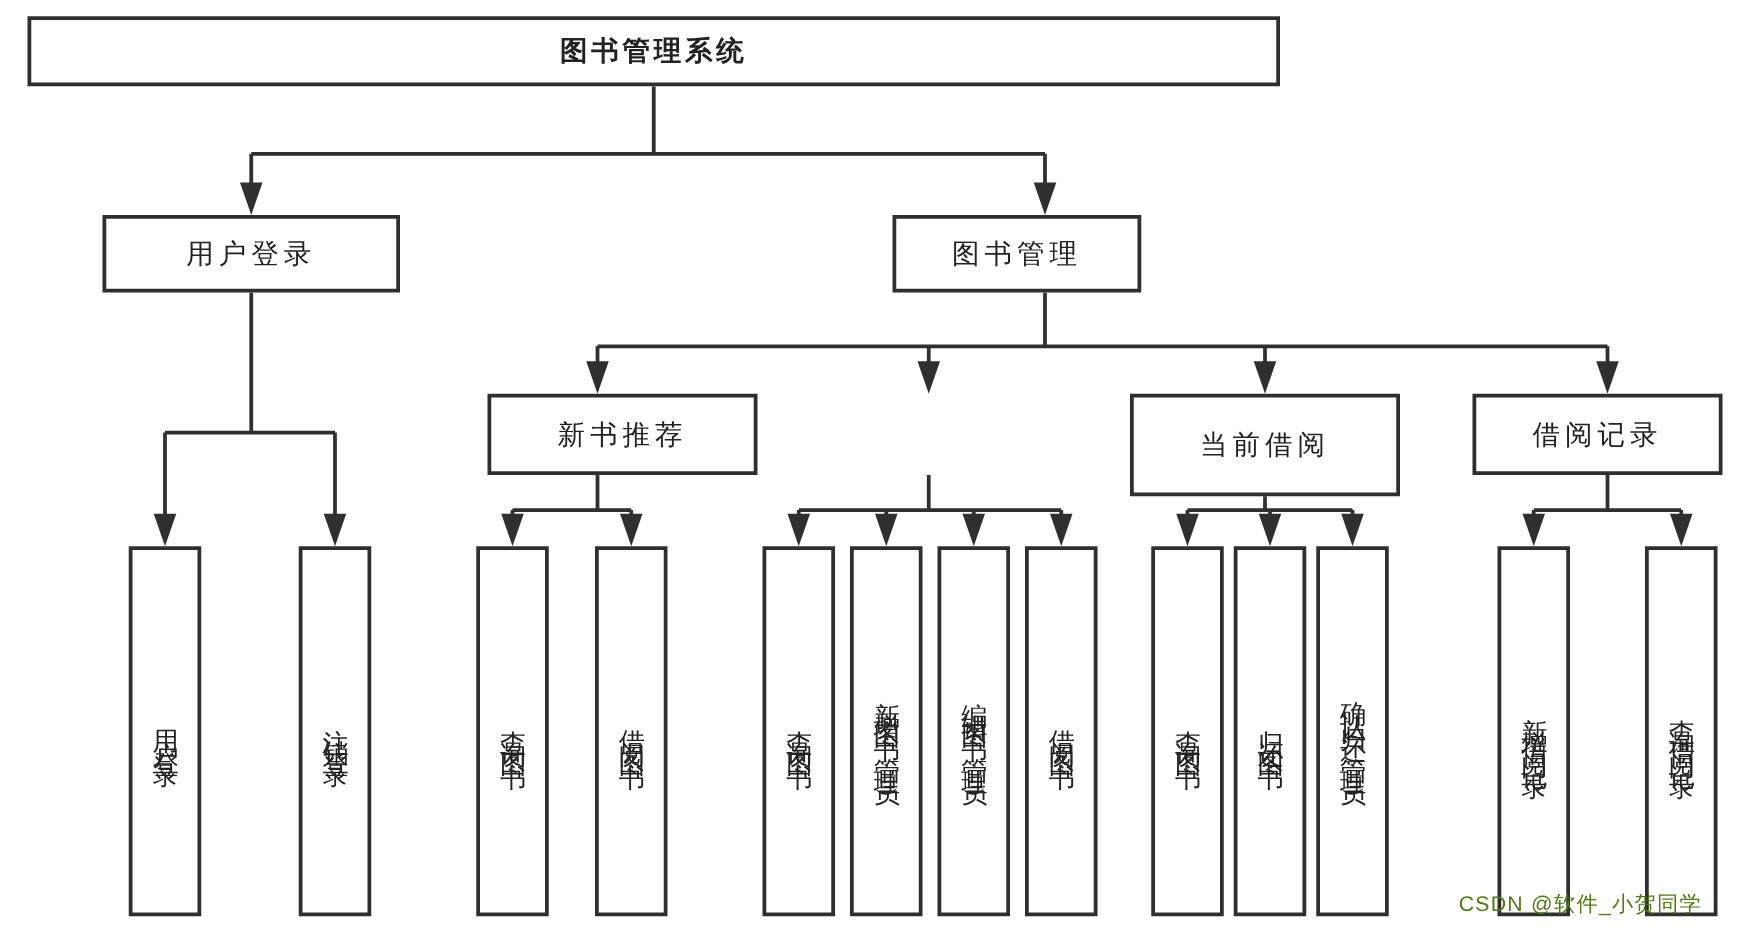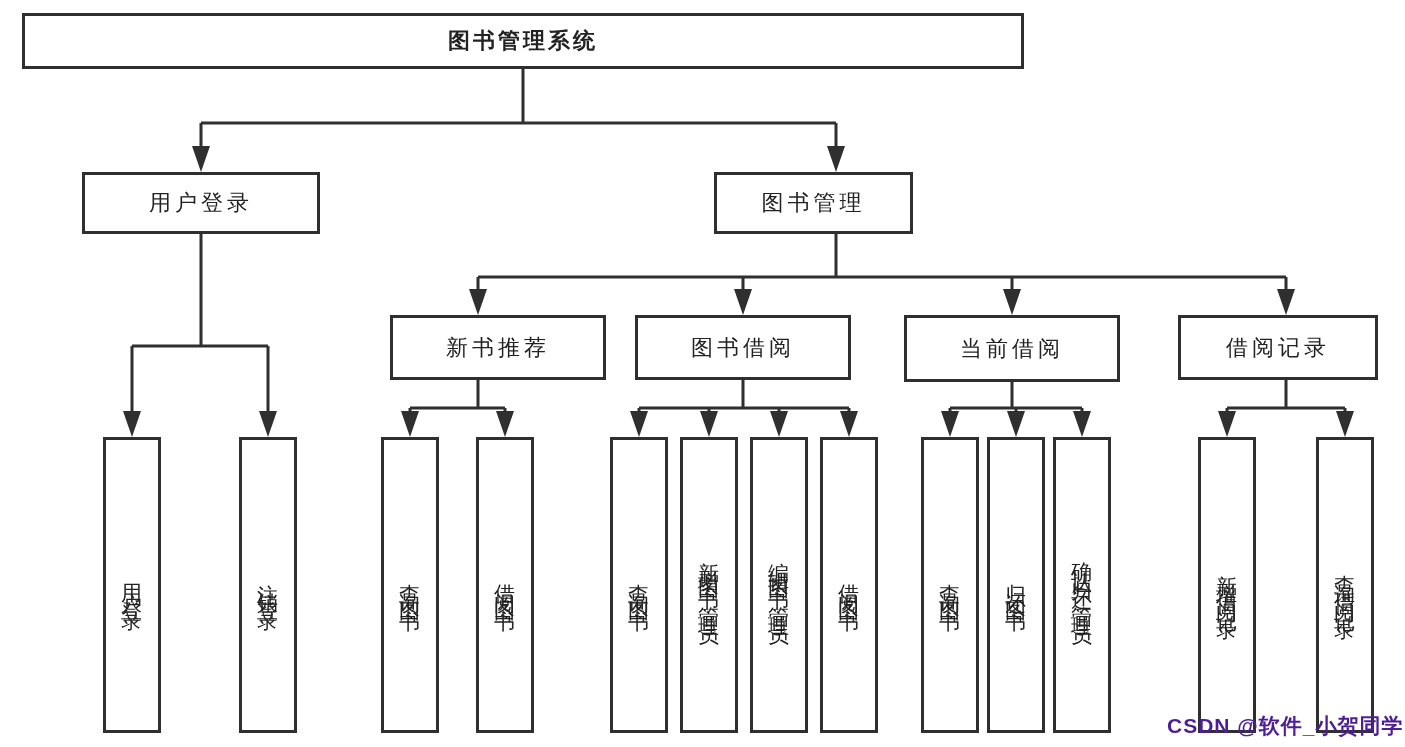--- a/index.html
+++ b/index.html
@@ -20,21 +20,21 @@
     border:3px solid #2f2f2f; background:#ffffff; color:#222222;
     display:flex; align-items:center; justify-content:center;
     width:58px; top:437px; height:296px;
   }
   .vtext {
     writing-mode:vertical-rl; text-orientation:mixed;
     font-size:21px; letter-spacing:9px; color:#222222; line-height:1;
   }
   .watermark {
     position:absolute; left:1167px; top:712px; z-index:10;
-    font-size:21px; letter-spacing:1px; color:#4c1d95; white-space:nowrap;font-weight:bold;
+    font-size:17px; letter-spacing:1px; color:#4d7c0f; white-space:nowrap;
   }
 </style>
 </head>
 <body>
 
 <div class="stage">
 
   <svg class="connectors" width="1405" height="747" viewBox="0 0 1405 747">
     <g stroke="#2f2f2f" stroke-width="3" fill="none">
 
@@ -71,22 +71,21 @@
       <polygon points="1336,411 1354,411 1345,437"></polygon>
     </g>
   </svg>
 
   <div class="box root" style="left:22px; top:13px; width:1002px; height:56px;">图书管理系统</div>
 
   <div class="box" style="left:82px; top:172px; width:238px; height:62px;">用户登录</div>
   <div class="box" style="left:714px; top:172px; width:199px; height:62px;">图书管理</div>
 
   <div class="box" style="left:370px; top:315px; width:216px; height:65px;margin-left:20px;">新书推荐</div>
-  <div class="box" style="left:635px; top:315px; width:216px; height:65px;">图书借阅</div>
-  <div class="box" style="left:904px; top:315px; width:216px; height:67px;">当前借阅</div>
+  <div class="box" style="left:904px; top:315px; width:216px; height:82px;">当前借阅</div>
   <div class="box" style="left:1178px; top:315px; width:200px; height:65px;">借阅记录</div>
 
   <div class="vbox" style="left:103px;">
     <span class="vtext">用户登录</span>
   </div>
   <div class="vbox" style="left:239px;">
     <span class="vtext">注销登录</span>
   </div>
   <div class="vbox" style="left:381px;">
     <span class="vtext">查询图书</span>

